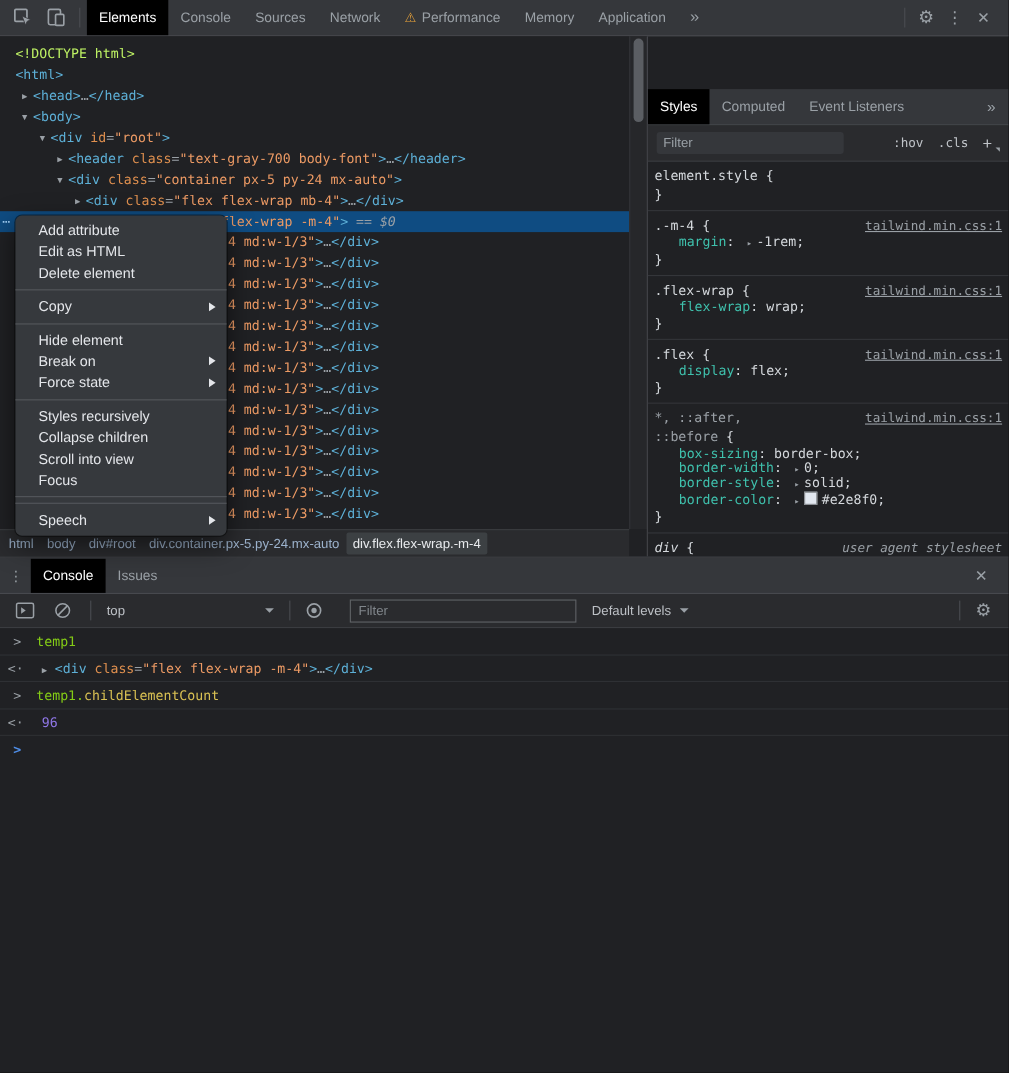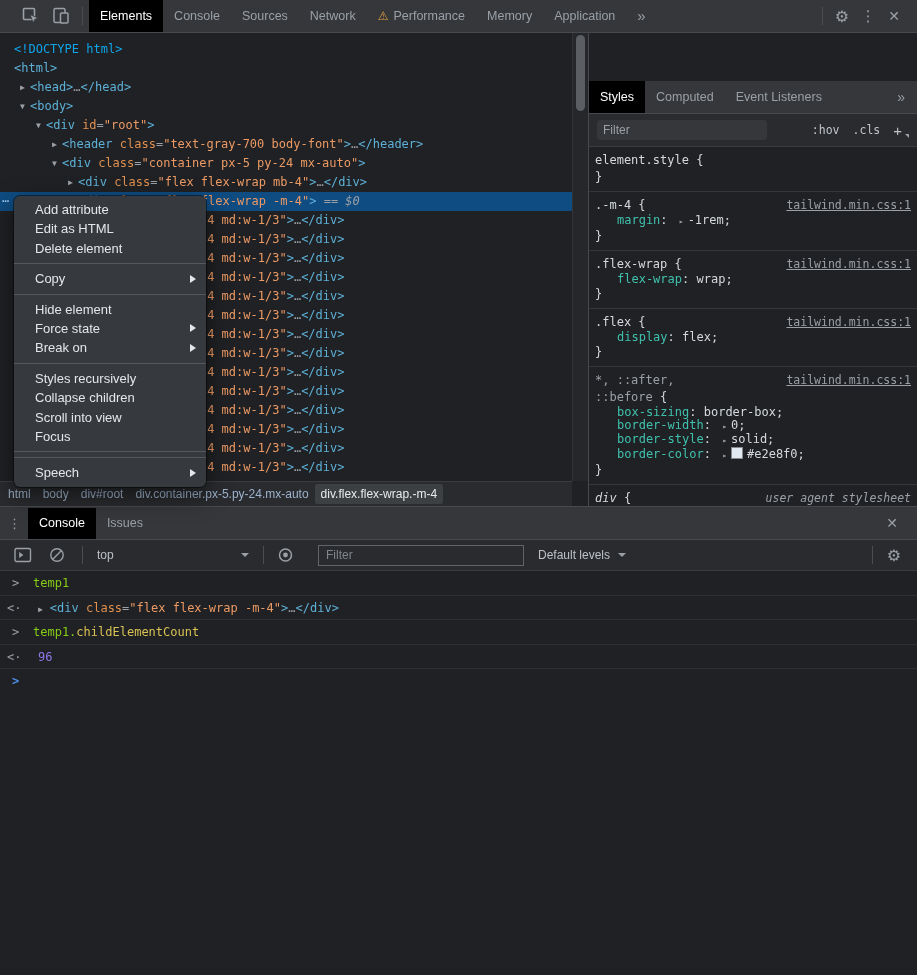--- a/index.html
+++ b/index.html
@@ -2,38 +2,38 @@
 <html><head>
 <meta charset="utf-8">
 <style>
   html,body{margin:0;padding:0;background:#111;}
   .devtools{position:relative;width:917px;height:975px;background:#202124;overflow:hidden;
     font-family:"Liberation Sans",sans-serif;color:#e8eaed;}
   .mono{font-family:"DejaVu Sans Mono",monospace;}
 
   
   #top-toolbar{position:absolute;left:0;top:0;width:917px;height:33px;background:#35373b;
-    border-bottom:1px solid #47494e;display:flex;align-items:center;box-sizing:border-box;padding-left:16px;}
+    border-bottom:1px solid #47494e;display:flex;align-items:center;box-sizing:border-box;padding-left:6px;}
   .tool-icon{width:30px;height:26px;display:flex;align-items:center;justify-content:center;color:#9aa0a6;flex:0 0 auto;}
   .vsep{width:1px;height:18px;background:#4a4d52;margin:0 6px;flex:0 0 auto;}
   .tab{padding:0 11px;height:32px;line-height:32px;font-size:12.5px;color:#9aa0a6;white-space:nowrap;display:flex;align-items:center;}
   .tab.active{background:#000;color:#fff;}
   .warn{color:#e9a33a;margin-right:5px;font-size:12px;}
   .glyph{color:#9aa0a6;font-size:15px;}
   #top-right{margin-left:auto;display:flex;align-items:center;padding-right:10px;}
   #top-right .tool-icon{width:26px;}
 
   
   #elements-panel{position:absolute;left:0;top:33px;width:572px;height:448px;overflow:hidden;background:#202124;}
   #tree{padding-top:7px;font-size:12px;}
   .tree-row{position:relative;height:19px;line-height:19px;white-space:pre;}
   .tree-row.sel{background:#0f4c82;}
   .tw{position:absolute;top:0;width:11px;text-align:center;font-size:8px;color:#9aa0a6;}
   .ldots{position:absolute;left:2px;color:#9ecdf5;letter-spacing:-1px;}
-  .c-doctype{color:#0ea5e9}.c-tag{color:#5db0d7}.c-attr{color:#e0904f}
+  .c-doctype{color:#bef264}.c-tag{color:#5db0d7}.c-attr{color:#e0904f}
   .c-pun{color:#9aa0a6}.c-val{color:#ec9a64}.c-dots{color:#9aa0a6}
   .c-eq{color:#9aa0a6;font-style:italic}
   #tree-scrollbar{position:absolute;left:572px;top:33px;width:16px;height:448px;background:#26272a;border-left:1px solid #323438;}
   #tree-scrollbar .thumb{position:absolute;left:3px;top:2px;width:9px;height:76px;background:#5b5e63;border-radius:5px;}
   #panel-divider{position:absolute;left:588px;top:33px;width:1px;height:473px;background:#47494e;}
 
   
   #breadcrumb{position:absolute;left:0;top:481px;width:572px;height:25px;background:#2a2b2e;border-top:1px solid #3a3c40;
     display:flex;align-items:center;box-sizing:border-box;padding:0 2px;font-size:12px;overflow:hidden;}
   .crumb{padding:3px 6px;color:#9cb2cc;white-space:nowrap;}
@@ -321,22 +321,22 @@
   </section>
 
   <div id="context-menu">
       <div class="mi"><span>Add attribute</span></div>
       <div class="mi"><span>Edit as HTML</span></div>
       <div class="mi"><span>Delete element</span></div>
       <div class="msep"></div>
       <div class="mi"><span>Copy</span><span class="sub"></span></div>
       <div class="msep"></div>
       <div class="mi"><span>Hide element</span></div>
+      <div class="mi"><span>Break on</span><span class="sub"></span></div>
       <div class="mi"><span>Force state</span><span class="sub"></span></div>
-      <div class="mi"><span>Break on</span><span class="sub"></span></div>
       <div class="msep"></div>
       <div class="mi"><span>Styles recursively</span></div>
       <div class="mi"><span>Collapse children</span></div>
       <div class="mi"><span>Scroll into view</span></div>
       <div class="mi"><span>Focus</span></div>
       <div class="msep"></div>
       <div class="msep"></div>
       <div class="mi"><span>Speech</span><span class="sub"></span></div>
     </div>
 </div>

